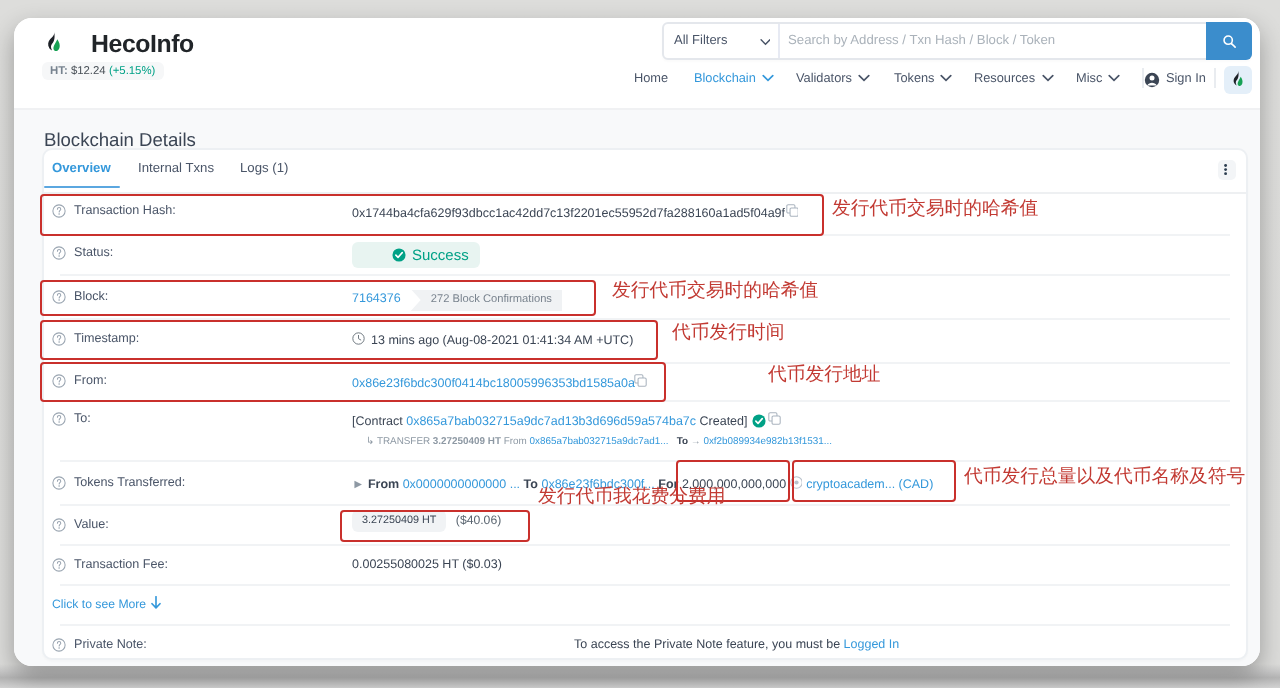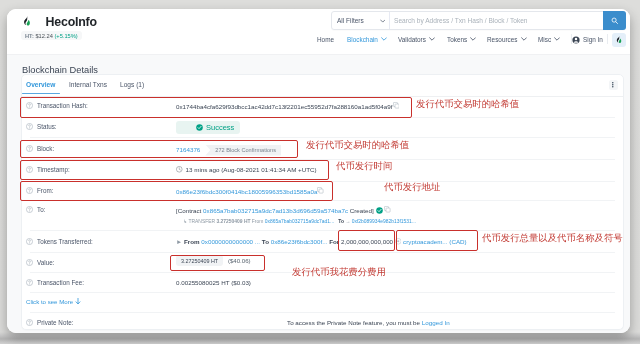--- a/index.html
+++ b/index.html
@@ -330,15 +330,15 @@
       <div class="redbox" style="left: 20px; top: 159.5px; width: 307px; height: 18px;"></div>
       <div class="redbox" style="left: 20px; top: 180.5px; width: 311px; height: 18px;"></div>
       <div class="redbox" style="left: 338px; top: 230px; width: 55px; height: 19px;"></div>
       <div class="redbox" style="left: 396px; top: 230px; width: 80px; height: 19px;"></div>
       <div class="redbox" style="left: 170px; top: 254.5px; width: 93px; height: 14px;"></div>
       <div class="anno" style="left: 416px; top: 98px; color: rgb(194, 58, 51);">发行代币交易时的哈希值</div>
       <div class="anno" style="left: 306px; top: 139px; color: rgb(194, 58, 51);">发行代币交易时的哈希值</div>
       <div class="anno" style="left: 336px; top: 160px; color: rgb(194, 58, 51);">代币发行时间</div>
       <div class="anno" style="left: 340px; top: 181px; color: rgb(194, 58, 51); margin-left: 44px;">代币发行地址</div>
       <div class="anno" style="left: 482px; top: 232px; color: rgb(194, 58, 51);">代币发行总量以及代币名称及符号</div>
-      <div class="anno" style="left: 269px; top: 266px; color: rgb(194, 58, 51); margin-left: 23px;">发行代币我花费分费用</div>
+      <div class="anno" style="left: 269px; top: 242px; color: rgb(194, 58, 51);">发行代币我花费分费用</div>
     </div>
 </div>
 
 </body></html>

